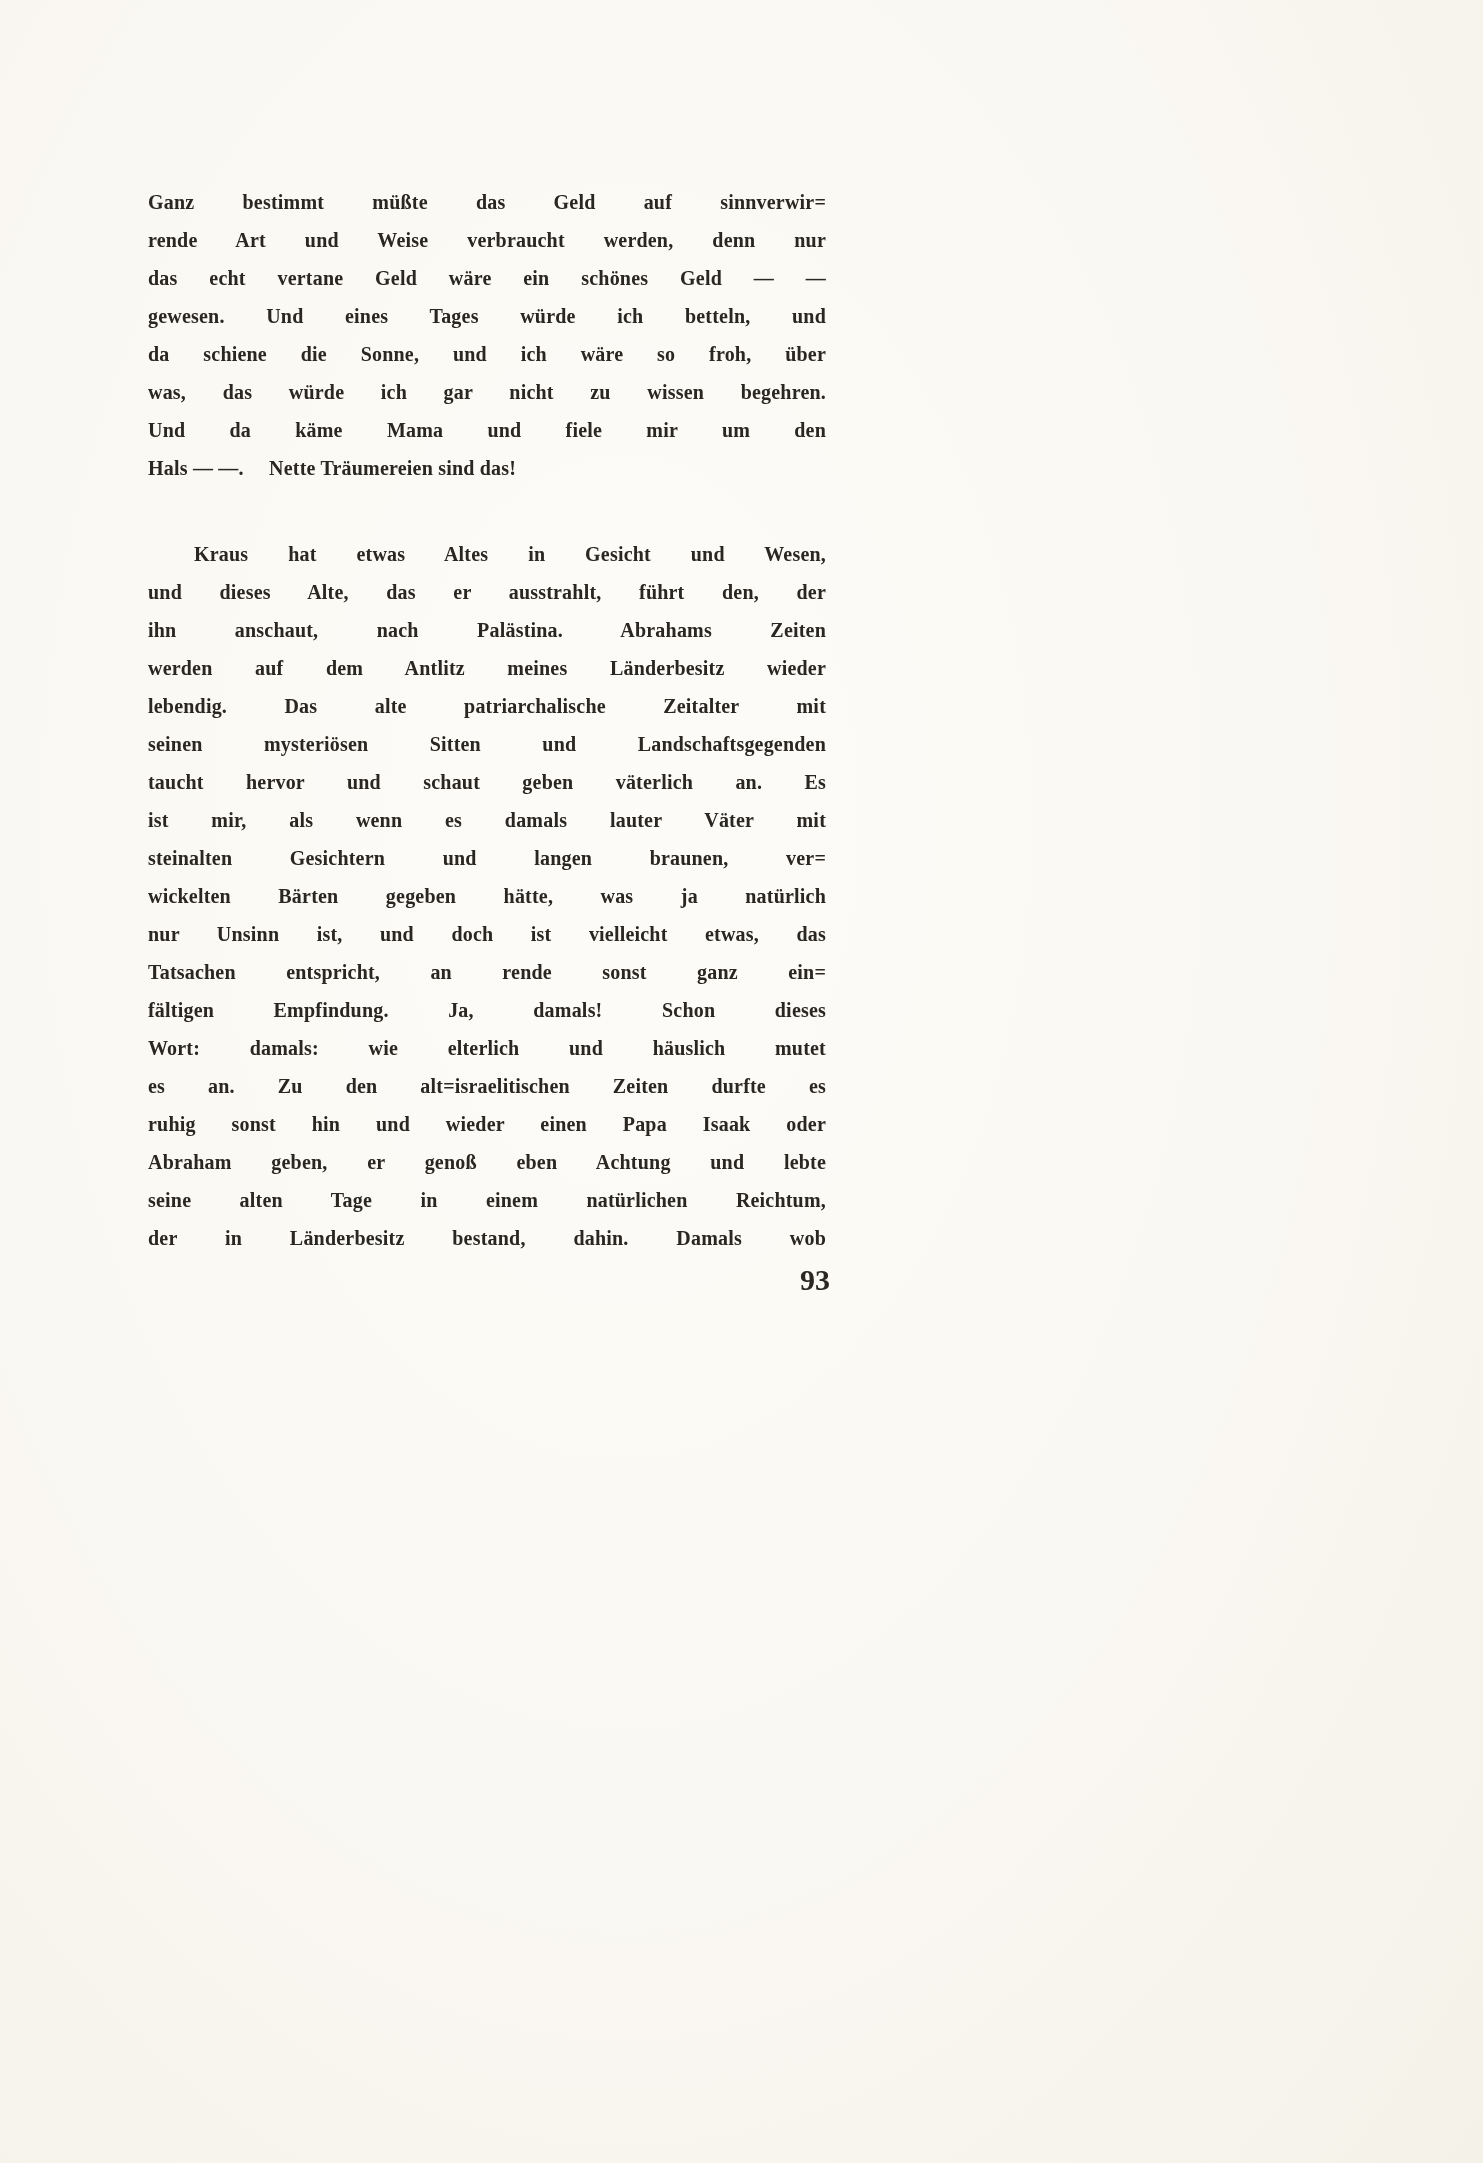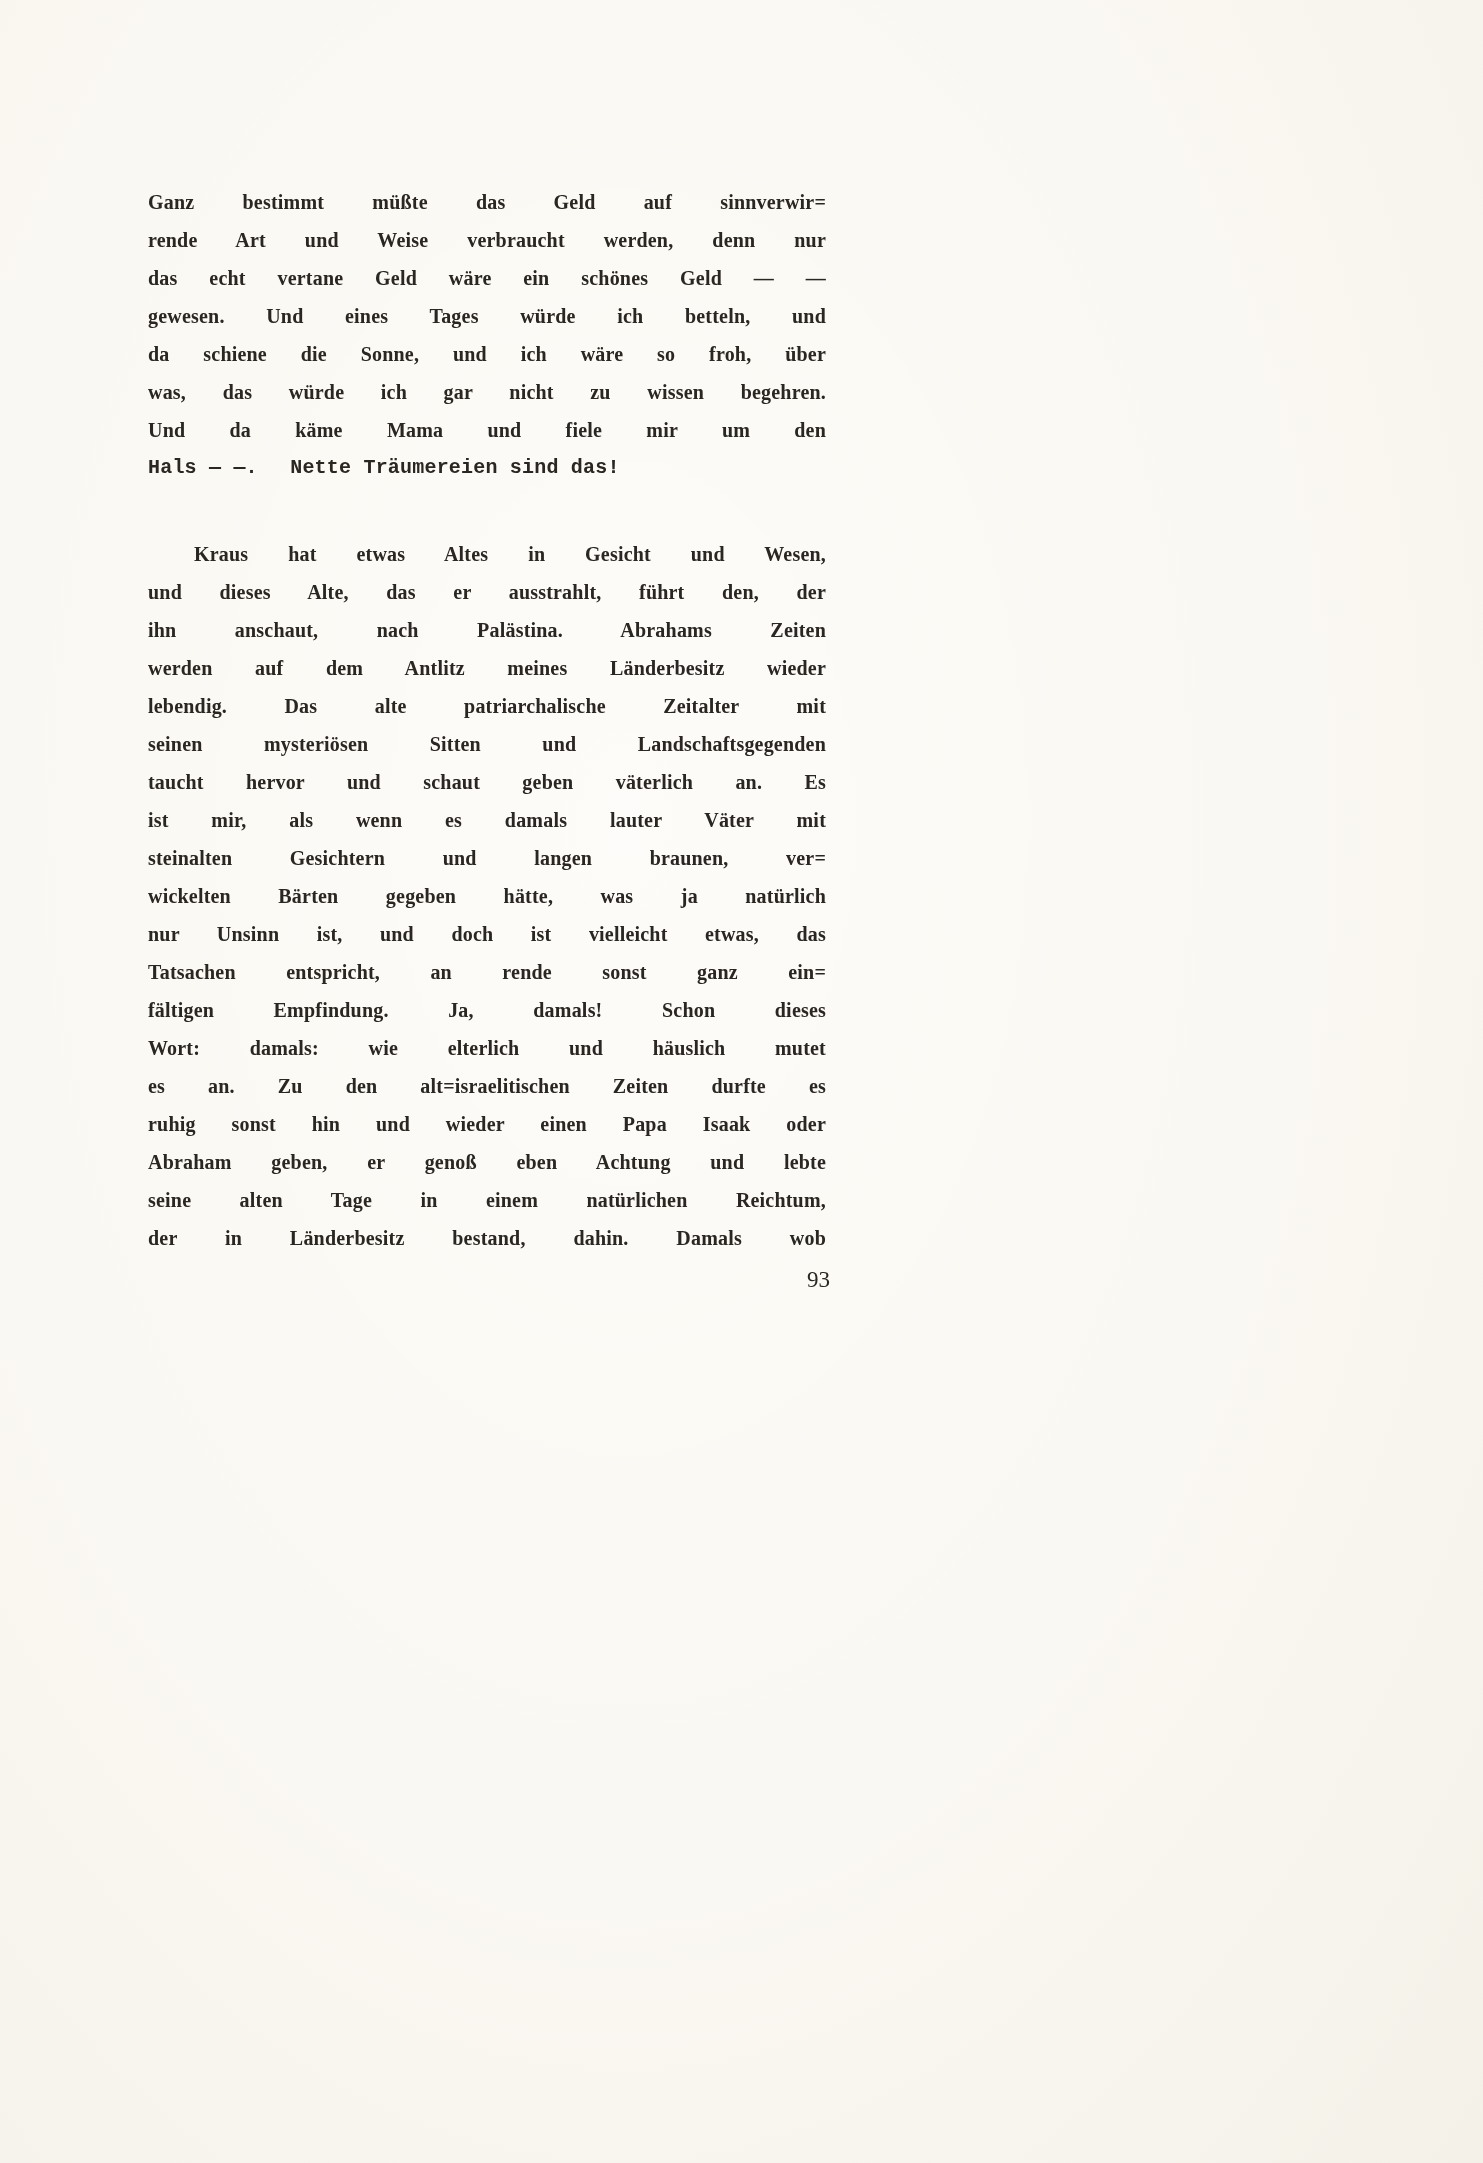--- a/index.html
+++ b/index.html
@@ -40,31 +40,30 @@
   
   .line:not(.no-justify)::after {
     content: "";
     display: inline-block;
     width: 100%;
     height: 0;
   }
   .line.no-justify {
     text-align: left;
     text-align-last: left;
-    font-family: Liberation Mono, monospace;
   }
   .line.indent { text-indent: 46px; }
   .page-number {
     position: absolute;
     top: 1260px;
     left: 148px;
     width: 682px;
     text-align: right;
-    font-size: 23px;
-    font-weight: normal;
+    font-size: 30px;
+    font-weight: bold;
     line-height: 40px;
   }
 </style>
 </head>
 <body style="--paper: #faf8f2; --ink: #2a2622;">
 
 <div class="text-block" id="text-block">
     <div class="para">
       <div class="line">Ganz bestimmt müßte das Geld auf sinnverwir=</div>
       <div class="line">rende Art und Weise verbraucht werden, denn nur</div>

